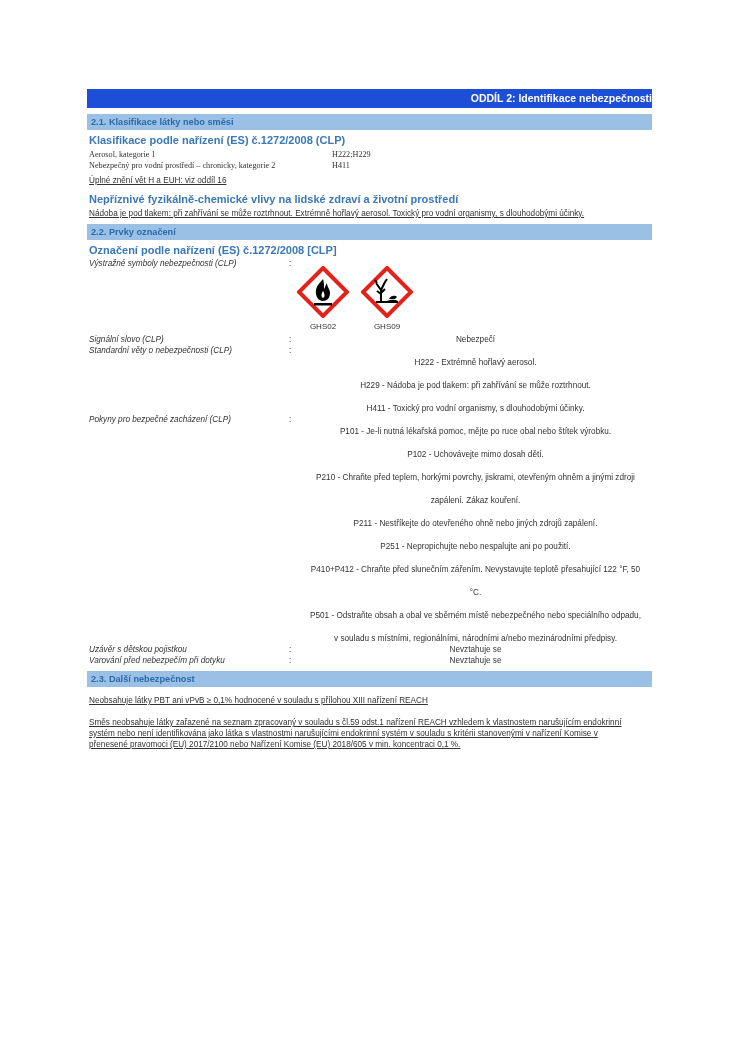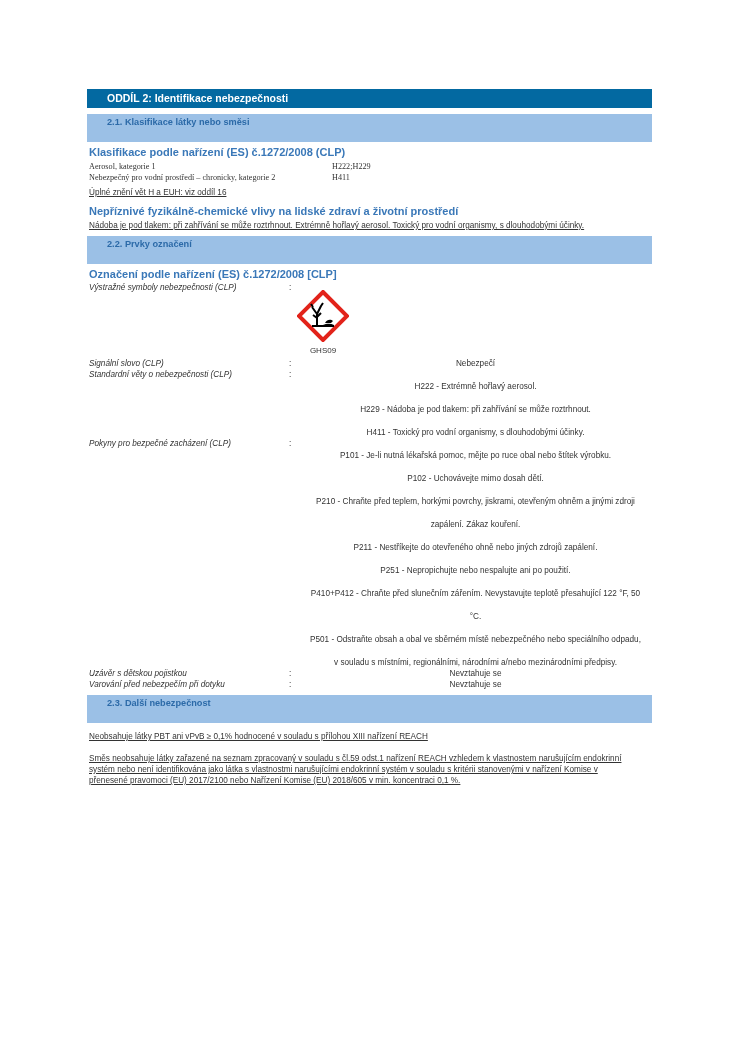--- a/index.html
+++ b/index.html
@@ -1,22 +1,22 @@
 <!DOCTYPE html>
 <html><head>
   <meta charset="utf-8">
   <style>
     html, body { margin: 0; padding: 0; background: #ffffff; }
     body { width: 740px; height: 1047px; position: relative; overflow: hidden;
       font-family: "Liberation Sans", sans-serif; color: #333333; font-size: 8.2px; }
     .page { position: absolute; left: 87px; top: 89px; width: 565px; }
-    .h1 { background: #0369a1; color: #ffffff; font-weight: bold; font-size: 10.5px;
-      height: 19px; line-height: 19px; padding-left: 20px; }
+    .h1 { background: #1d4ed8; color: #ffffff; font-weight: bold; font-size: 10.5px;
+      height: 19px; line-height: 19px; padding-left: 20px; text-align: right; }
     .h2 { background: #9bc0e6; color: #2c6aa8; font-weight: bold; font-size: 9.2px;
-      height: 28px; line-height: 16px; padding-left: 20px; }
+      height: 16px; line-height: 16px; padding-left: 4px; }
     .h3 { color: #3a78b8; font-weight: bold; font-size: 11px; line-height: 11px; padding-left: 2px; }
     .p { line-height: 11px; padding-left: 2px; text-decoration: underline; }
     .row { display: flex; line-height: 11px; padding-left: 2px; font-family: Liberation Serif, serif; }
     .cls-name { width: 243px; }
     .kv { display: flex; line-height: 11px; padding-left: 2px; }
     .kv .k { width: 200px; flex: none; font-style: italic; }
     .kv .c { width: 10px; flex: none; text-align: left; }
     .kv .v { flex: 1; text-align: center; }
     .kv .v div { line-height: 11px; margin-top: 12px; }
     .picto-wrap { display: flex; gap: 12px; margin-left: 210px; margin-top: -3px; }
@@ -58,20 +58,29 @@
 
   <div style="height:5px"></div>
   <div class="h3">Označení podle nařízení (ES) č.1272/2008 [CLP]</div>
   <div style="height:2px"></div>
   <div class="kv">
     <span class="k">Výstražné symboly nebezpečnosti (CLP)</span>
     <span class="c">:</span>
     <span class="v"></span>
   </div>
   <div class="picto-wrap">
+    <div class="picto">
+      <svg width="52" height="52" viewBox="0 0 52 52">
+        <polygon points="26,2 50,26 26,50 2,26" fill="#ffffff" stroke="#e2231a" stroke-width="4"></polygon>
+        <path d="M26 13 C22 18 18 21 19 28 C20 33 23 35 26 35 C30 35 33 32 33 27 C33 23 30 21 30 17 C28 20 28 22 27 23 C27 19 27 16 26 13 Z" fill="#000"></path>
+        <path d="M26 25 C24 28 24 31 26 32 C28 31 28 28 26 25 Z" fill="#fff"></path>
+        <rect x="17" y="37" width="18" height="2.5" fill="#000"></rect>
+      </svg>
+      <span class="picto-label">GHS02</span>
+    </div>
     <div class="picto">
       <svg width="52" height="52" viewBox="0 0 52 52">
         <polygon points="26,2 50,26 26,50 2,26" fill="#ffffff" stroke="#e2231a" stroke-width="4"></polygon>
         <path d="M20 36 L20 22 M20 24 L15 17 M20 24 L24 16 M20 28 L16 25 M20 27 L24 23 M16 17 L14 14 M24 16 L26 13" stroke="#000" stroke-width="2" fill="none"></path>
         <path d="M15 37 L37 37 L37 35 C33 33 29 34 26 35 L15 35 Z" fill="#000"></path>
         <path d="M28 33 C30 29 34 29 36 31 L34 33 Z" fill="#000"></path>
       </svg>
       <span class="picto-label">GHS09</span>
     </div>
   </div>

